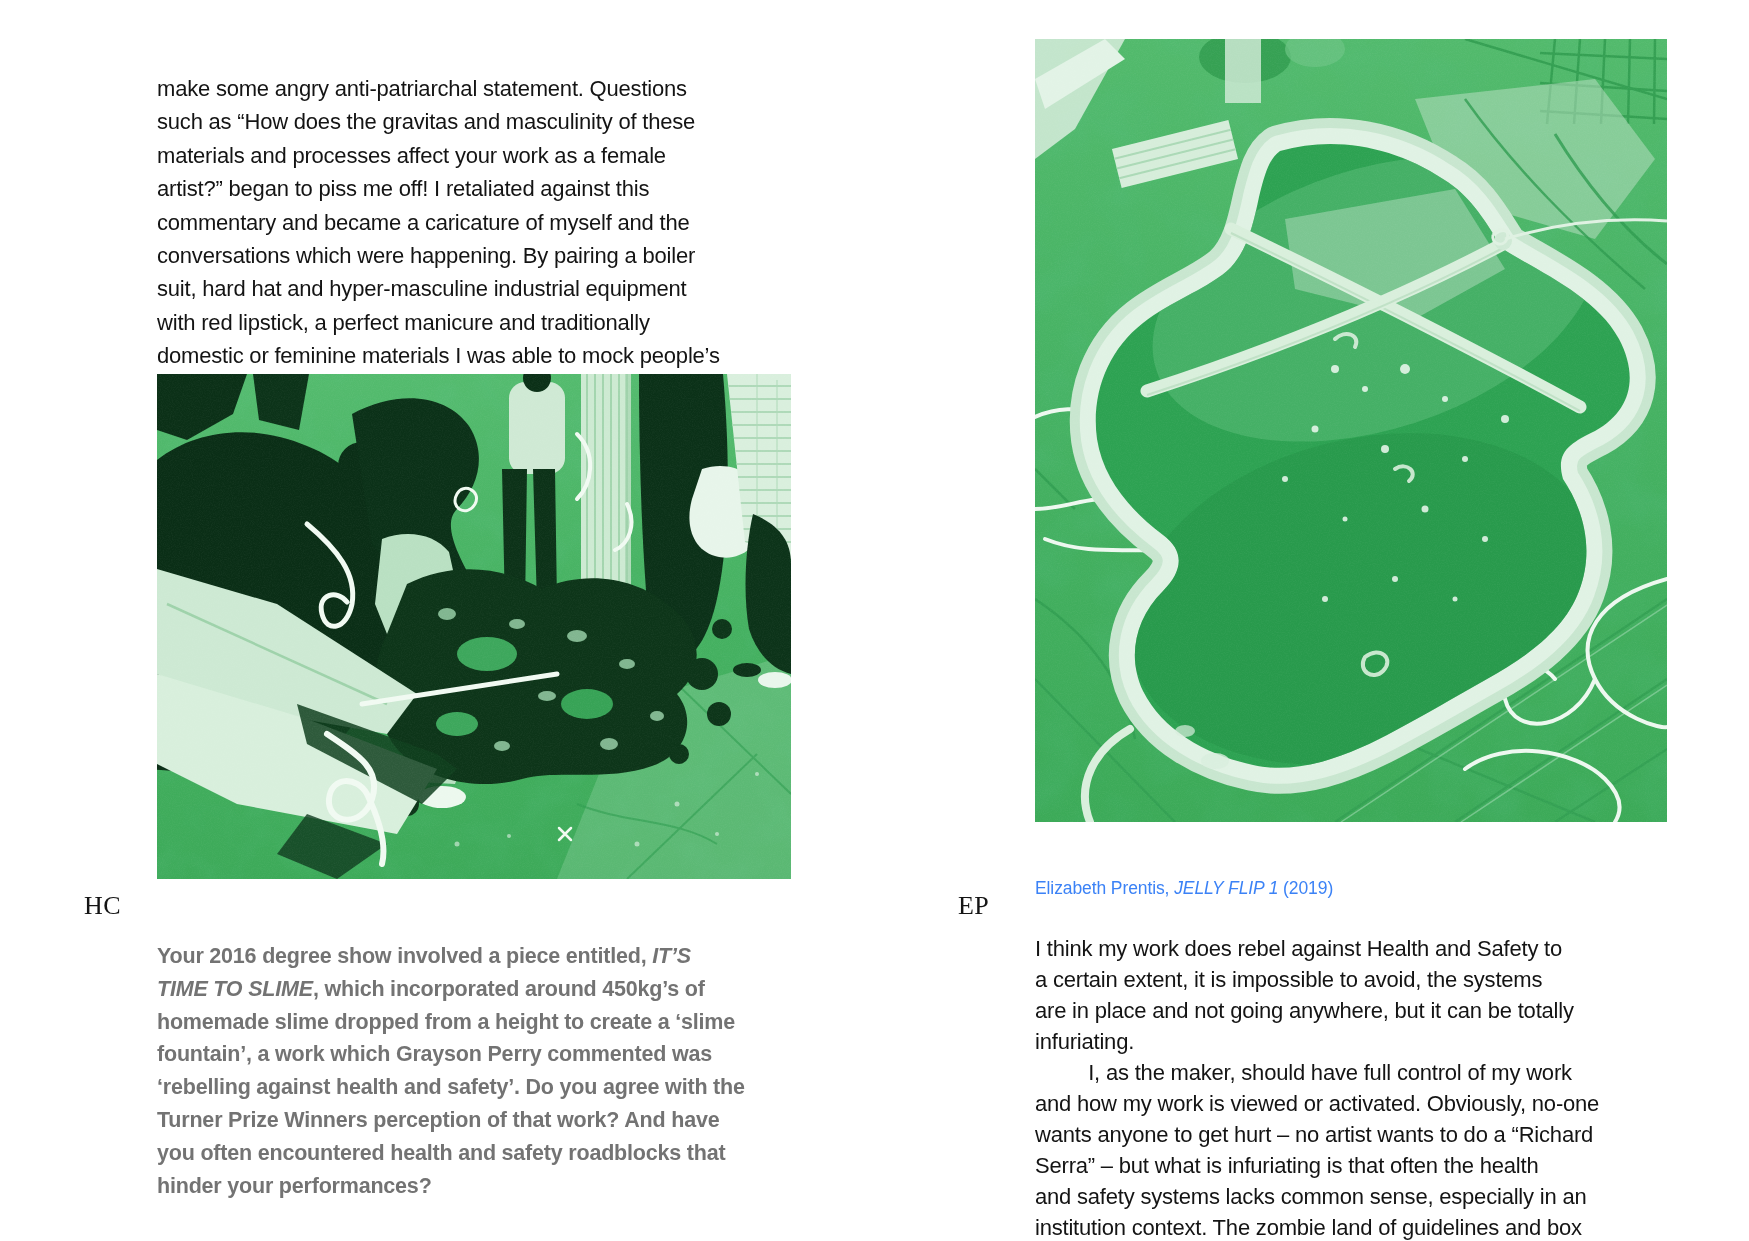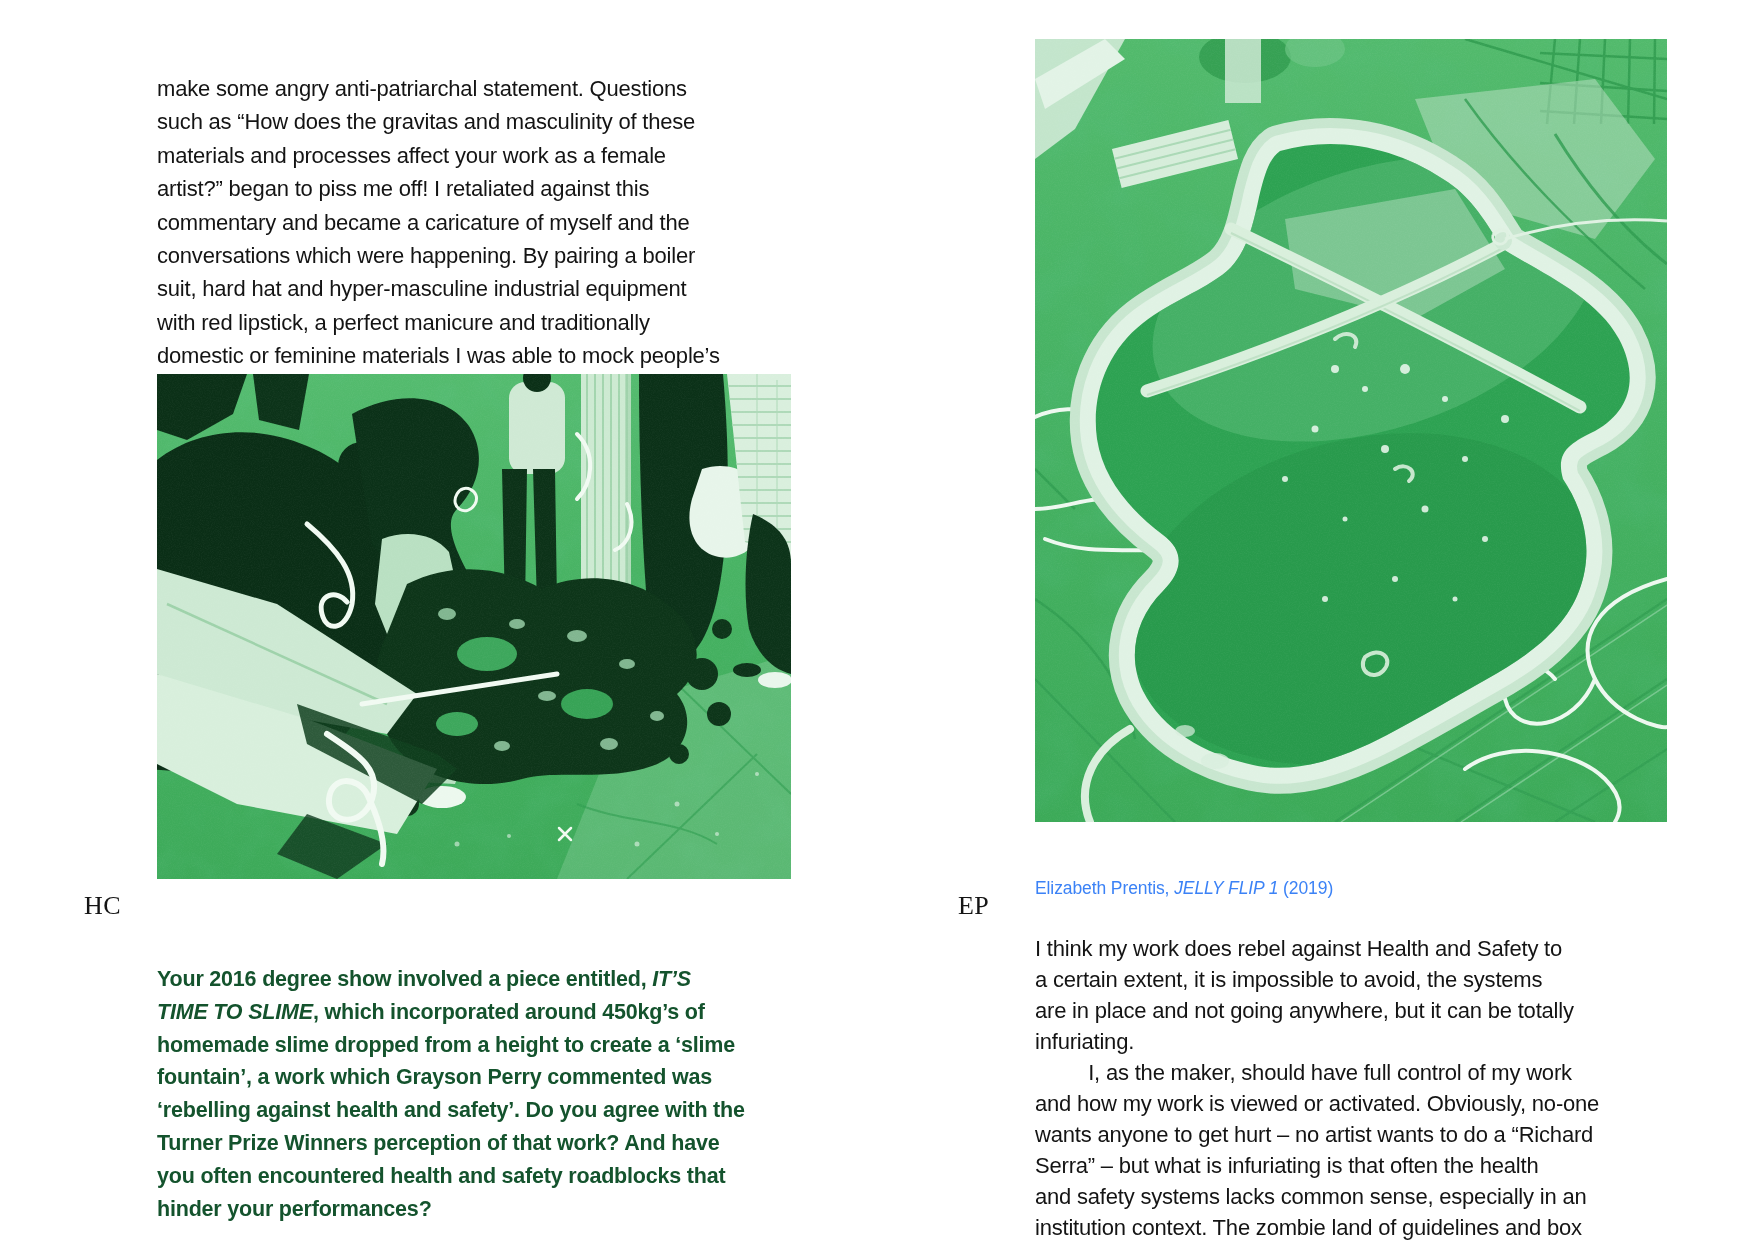--- a/index.html
+++ b/index.html
@@ -6,21 +6,21 @@
   body{
     width:1749px;height:1241px;background:#ffffff;position:relative;
     font-family:"Liberation Sans","DejaVu Sans",sans-serif;color:#141414;
     overflow:hidden;
   }
   .txt{position:absolute;white-space:pre;margin-top:42px;}
   .intro{left:157px;top:30px;font-size:22px;line-height:33.4px;letter-spacing:-0.2px;}
   .speaker{position:absolute;font-size:26px;letter-spacing:0.4px;color:#141414;font-family:Liberation Serif, serif;}
   .speaker.hc{left:84px;top:891px;}
   .speaker.ep{left:958px;top:891px;}
-  .question{left:157px;top:921px;font-size:21.5px;line-height:32.8px;font-weight:bold;color:#14532d;letter-spacing:-0.2px;}
+  .question{left:157px;top:898px;font-size:21.5px;line-height:32.8px;font-weight:bold;color:#737373;letter-spacing:-0.2px;}
   .question .it{font-style:italic;}
   .caption{left:1035px;top:836px;font-size:17.5px;letter-spacing:-0.1px;color:#3b82f6;}
   .caption .it{font-style:italic;}
   .answer{left:1035px;top:891px;font-size:22px;line-height:31px;letter-spacing:-0.2px;}
   figure.art{position:absolute;margin:0;padding:0;line-height:0;}
   .art-left{left:157px;top:374px;width:634px;height:505px;}
   .art-right{left:1035px;top:39px;width:632px;height:783px;}
   figure.art svg{width:100%;height:100%;display:block;}
 </style>
 </head>

